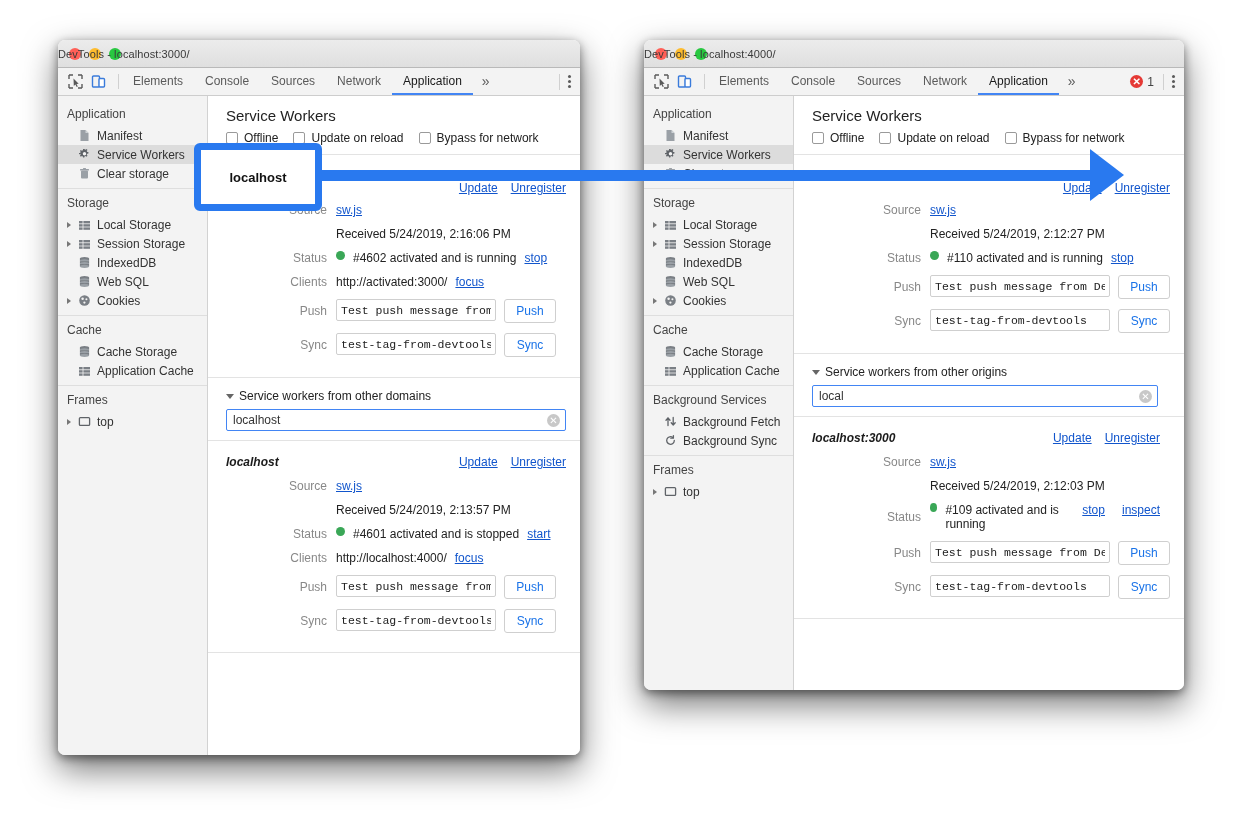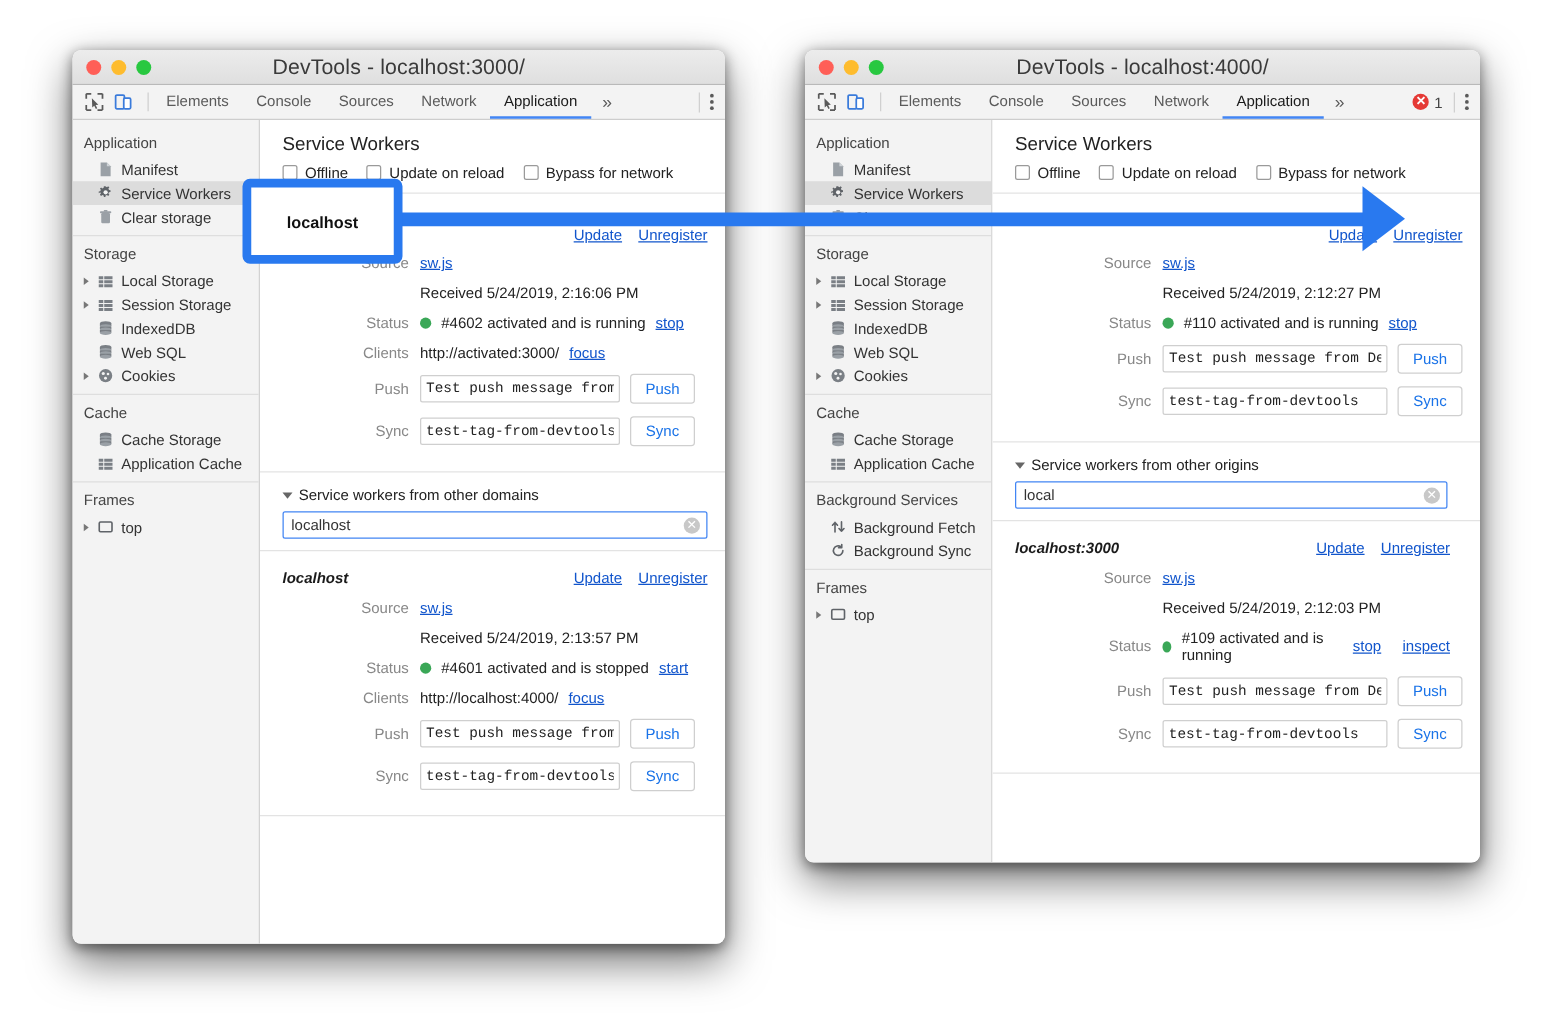--- a/index.html
+++ b/index.html
@@ -25,22 +25,22 @@
     border-bottom: 1px solid #b9b9b9;
     display: flex; align-items: center;
     position: relative;
   }
   .lights { display: flex; gap: 8px; padding-left: 11px; }
   .light { width: 12px; height: 12px; border-radius: 50%; }
   .light.red    { background: #ff5f57; }
   .light.yellow { background: #febc2e; }
   .light.green  { background: #28c840; }
   .win-title {
-    position: absolute; left: 0; right: 0; text-align: center;
-    font-size: 17px; color: #3a3a3a; letter-spacing: .1px;
+    position: absolute; left: 0; right: 0; 
+    font-size: 11px; color: #3a3a3a; letter-spacing: .1px;
     pointer-events: none;
   }
 
   
   .tabbar {
     height: 28px;
     background: #f3f3f3;
     border-bottom: 1px solid #cdcdcd;
     display: flex; align-items: stretch;
     font-size: 12px; color: #5a5a5a;
@@ -116,21 +116,21 @@
   .hr { height: 1px; background: #e3e3e3; }
 
   .sw-block { padding: 8px 14px 10px 18px; }
   .sw-head { display: flex; align-items: baseline; }
   .sw-origin { font-size: 12px; font-weight: bold; color: #1b1b1b; font-style: italic; }
   .sw-actions { margin-left: auto; display: flex; gap: 13px; }
   .lnk { color: #1155cc; text-decoration: underline; font-size: 12px; cursor: pointer; }
 
   .row { display: flex; align-items: center; margin-top: 10px; font-size: 12px; }
   .rlabel { color: #888; text-align: right; flex: 0 0 auto; padding-right: 9px; }
-  .rval { color: #222; display: flex; align-items: center; gap: 8px; }
+  .rval { color: #222; display: flex; gap: 8px; }
   .dot { width: 9px; height: 9px; border-radius: 50%; background: #3aa757; display: inline-block; }
   .tin {
     font-family: "Liberation Mono", monospace; font-size: 11.5px;
     border: 1px solid #cfcfcf; border-radius: 2px;
     height: 22px; padding: 0 4px; color: #222; background: #fff;
     outline: none;
   }
   .btn {
     height: 24px; min-width: 52px; padding: 0 10px;
     border: 1px solid #cfcfcf; border-radius: 3px;

